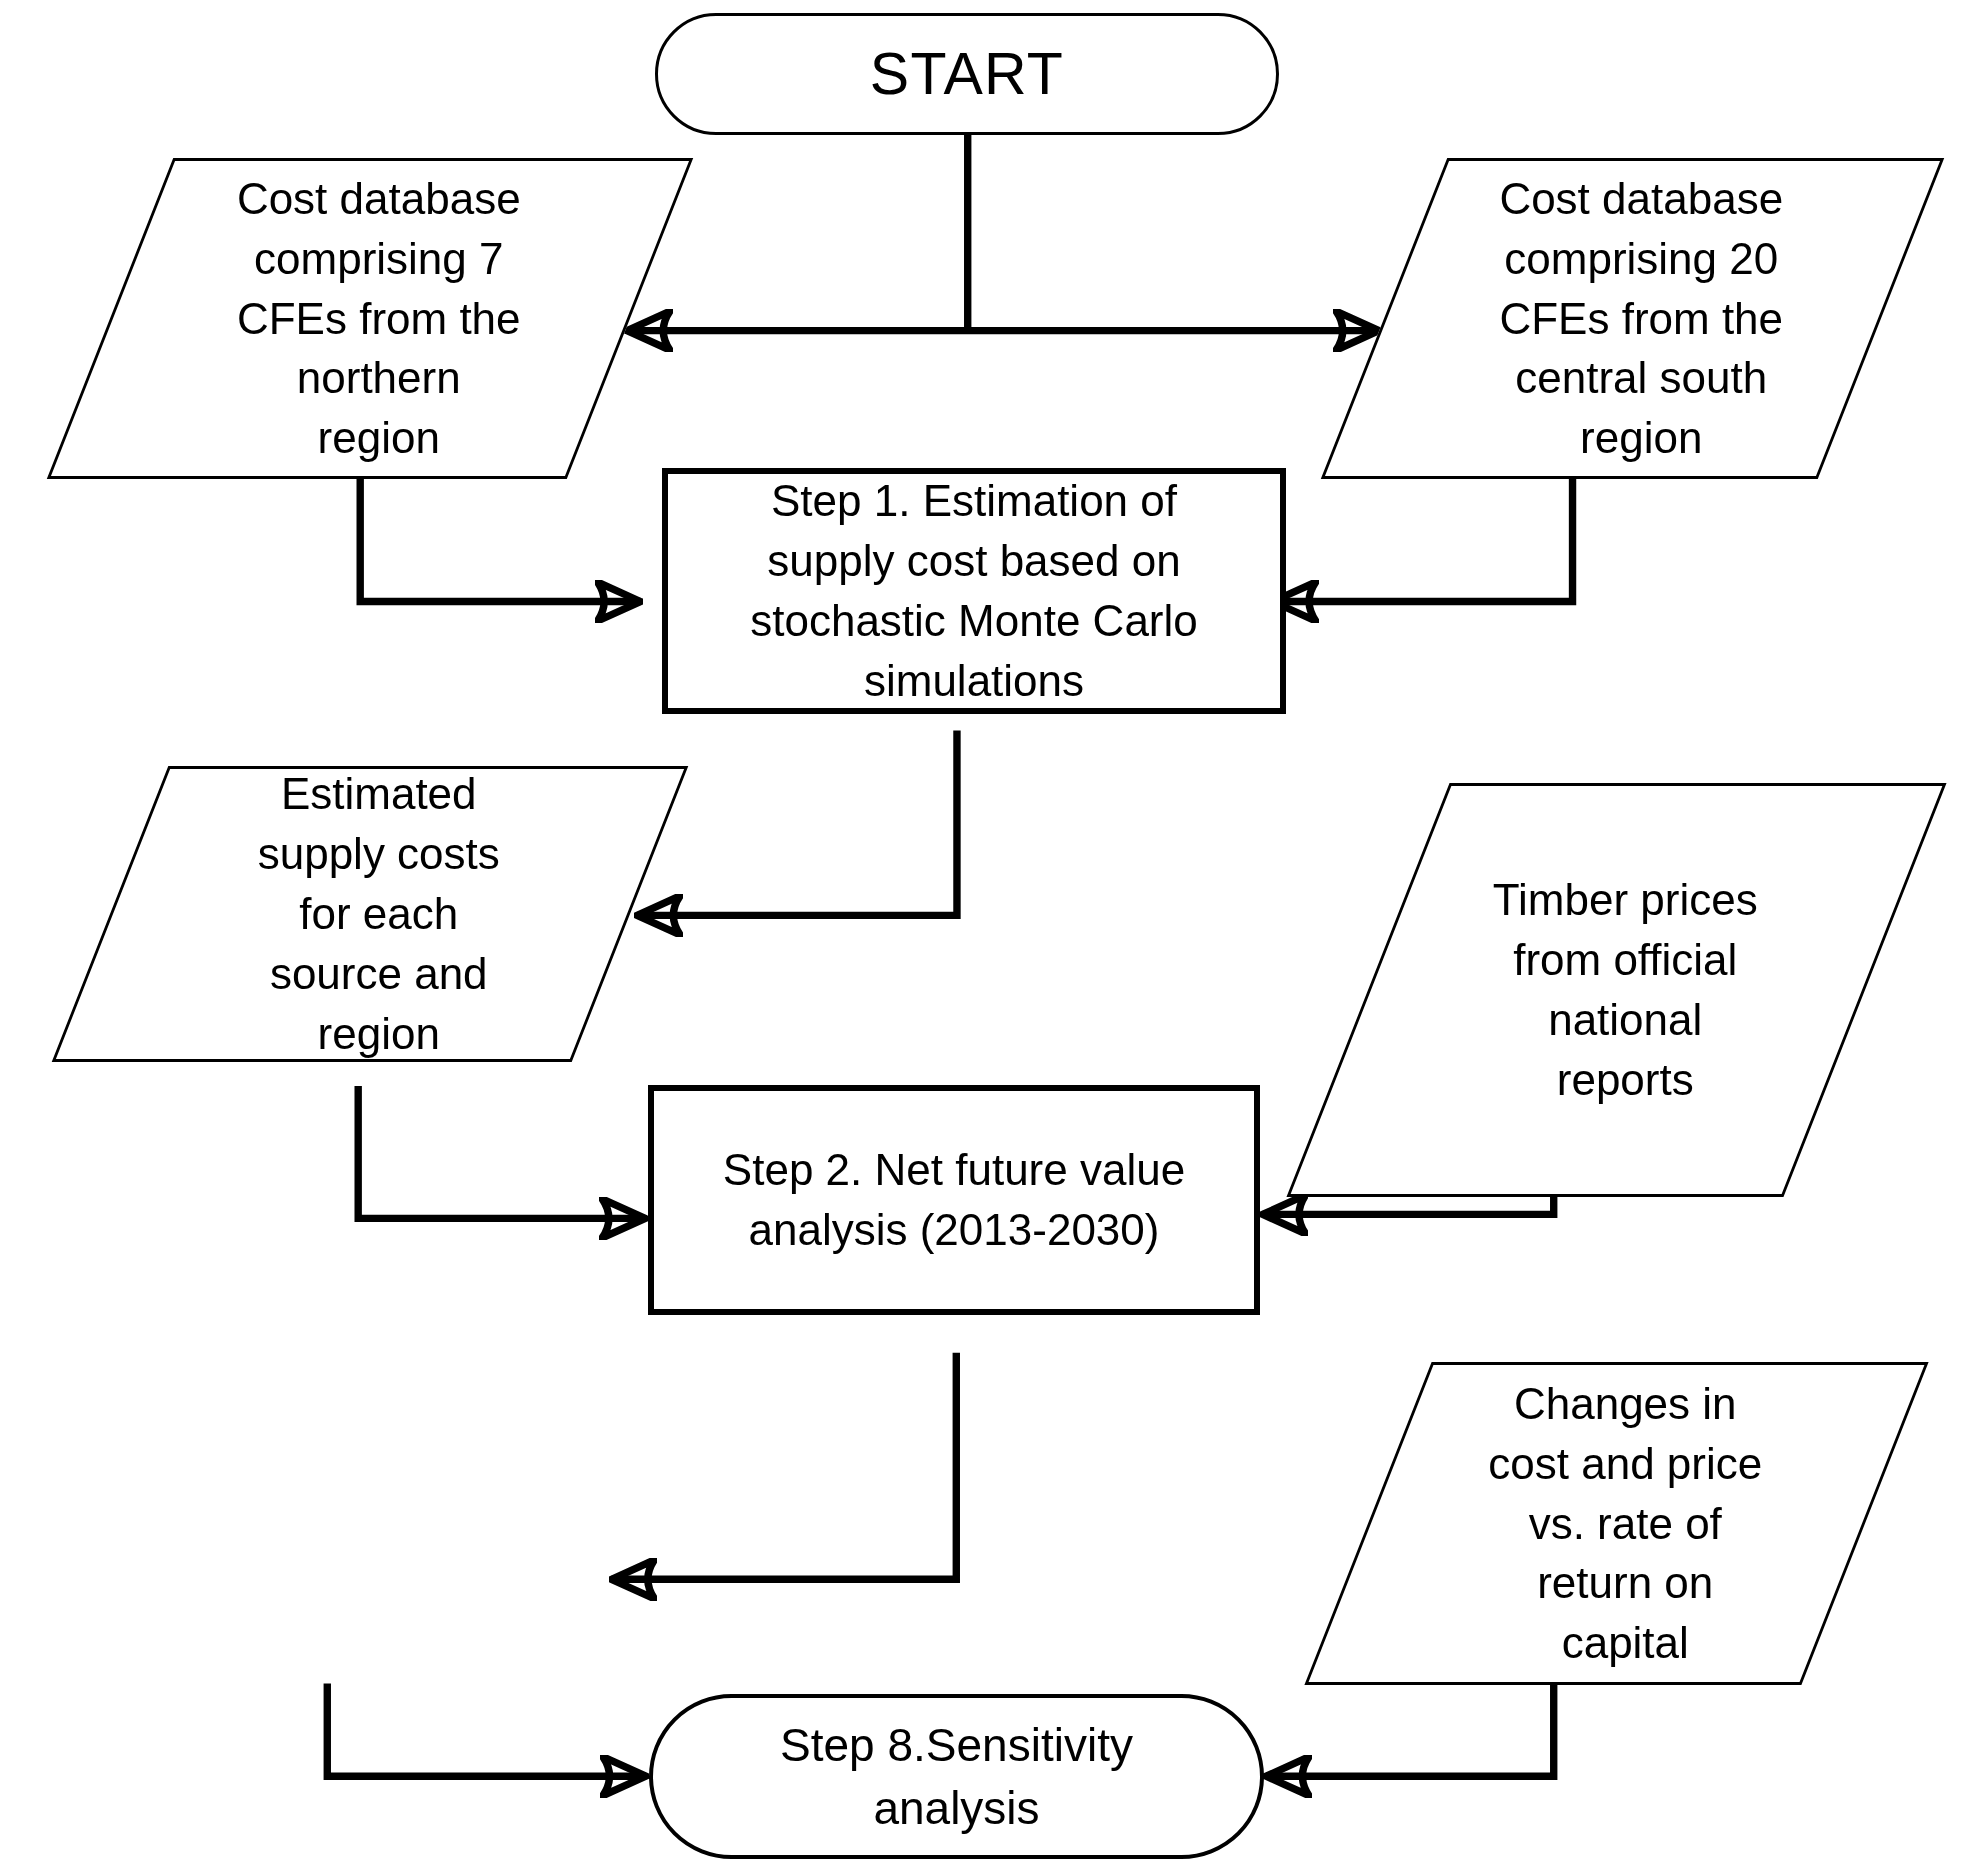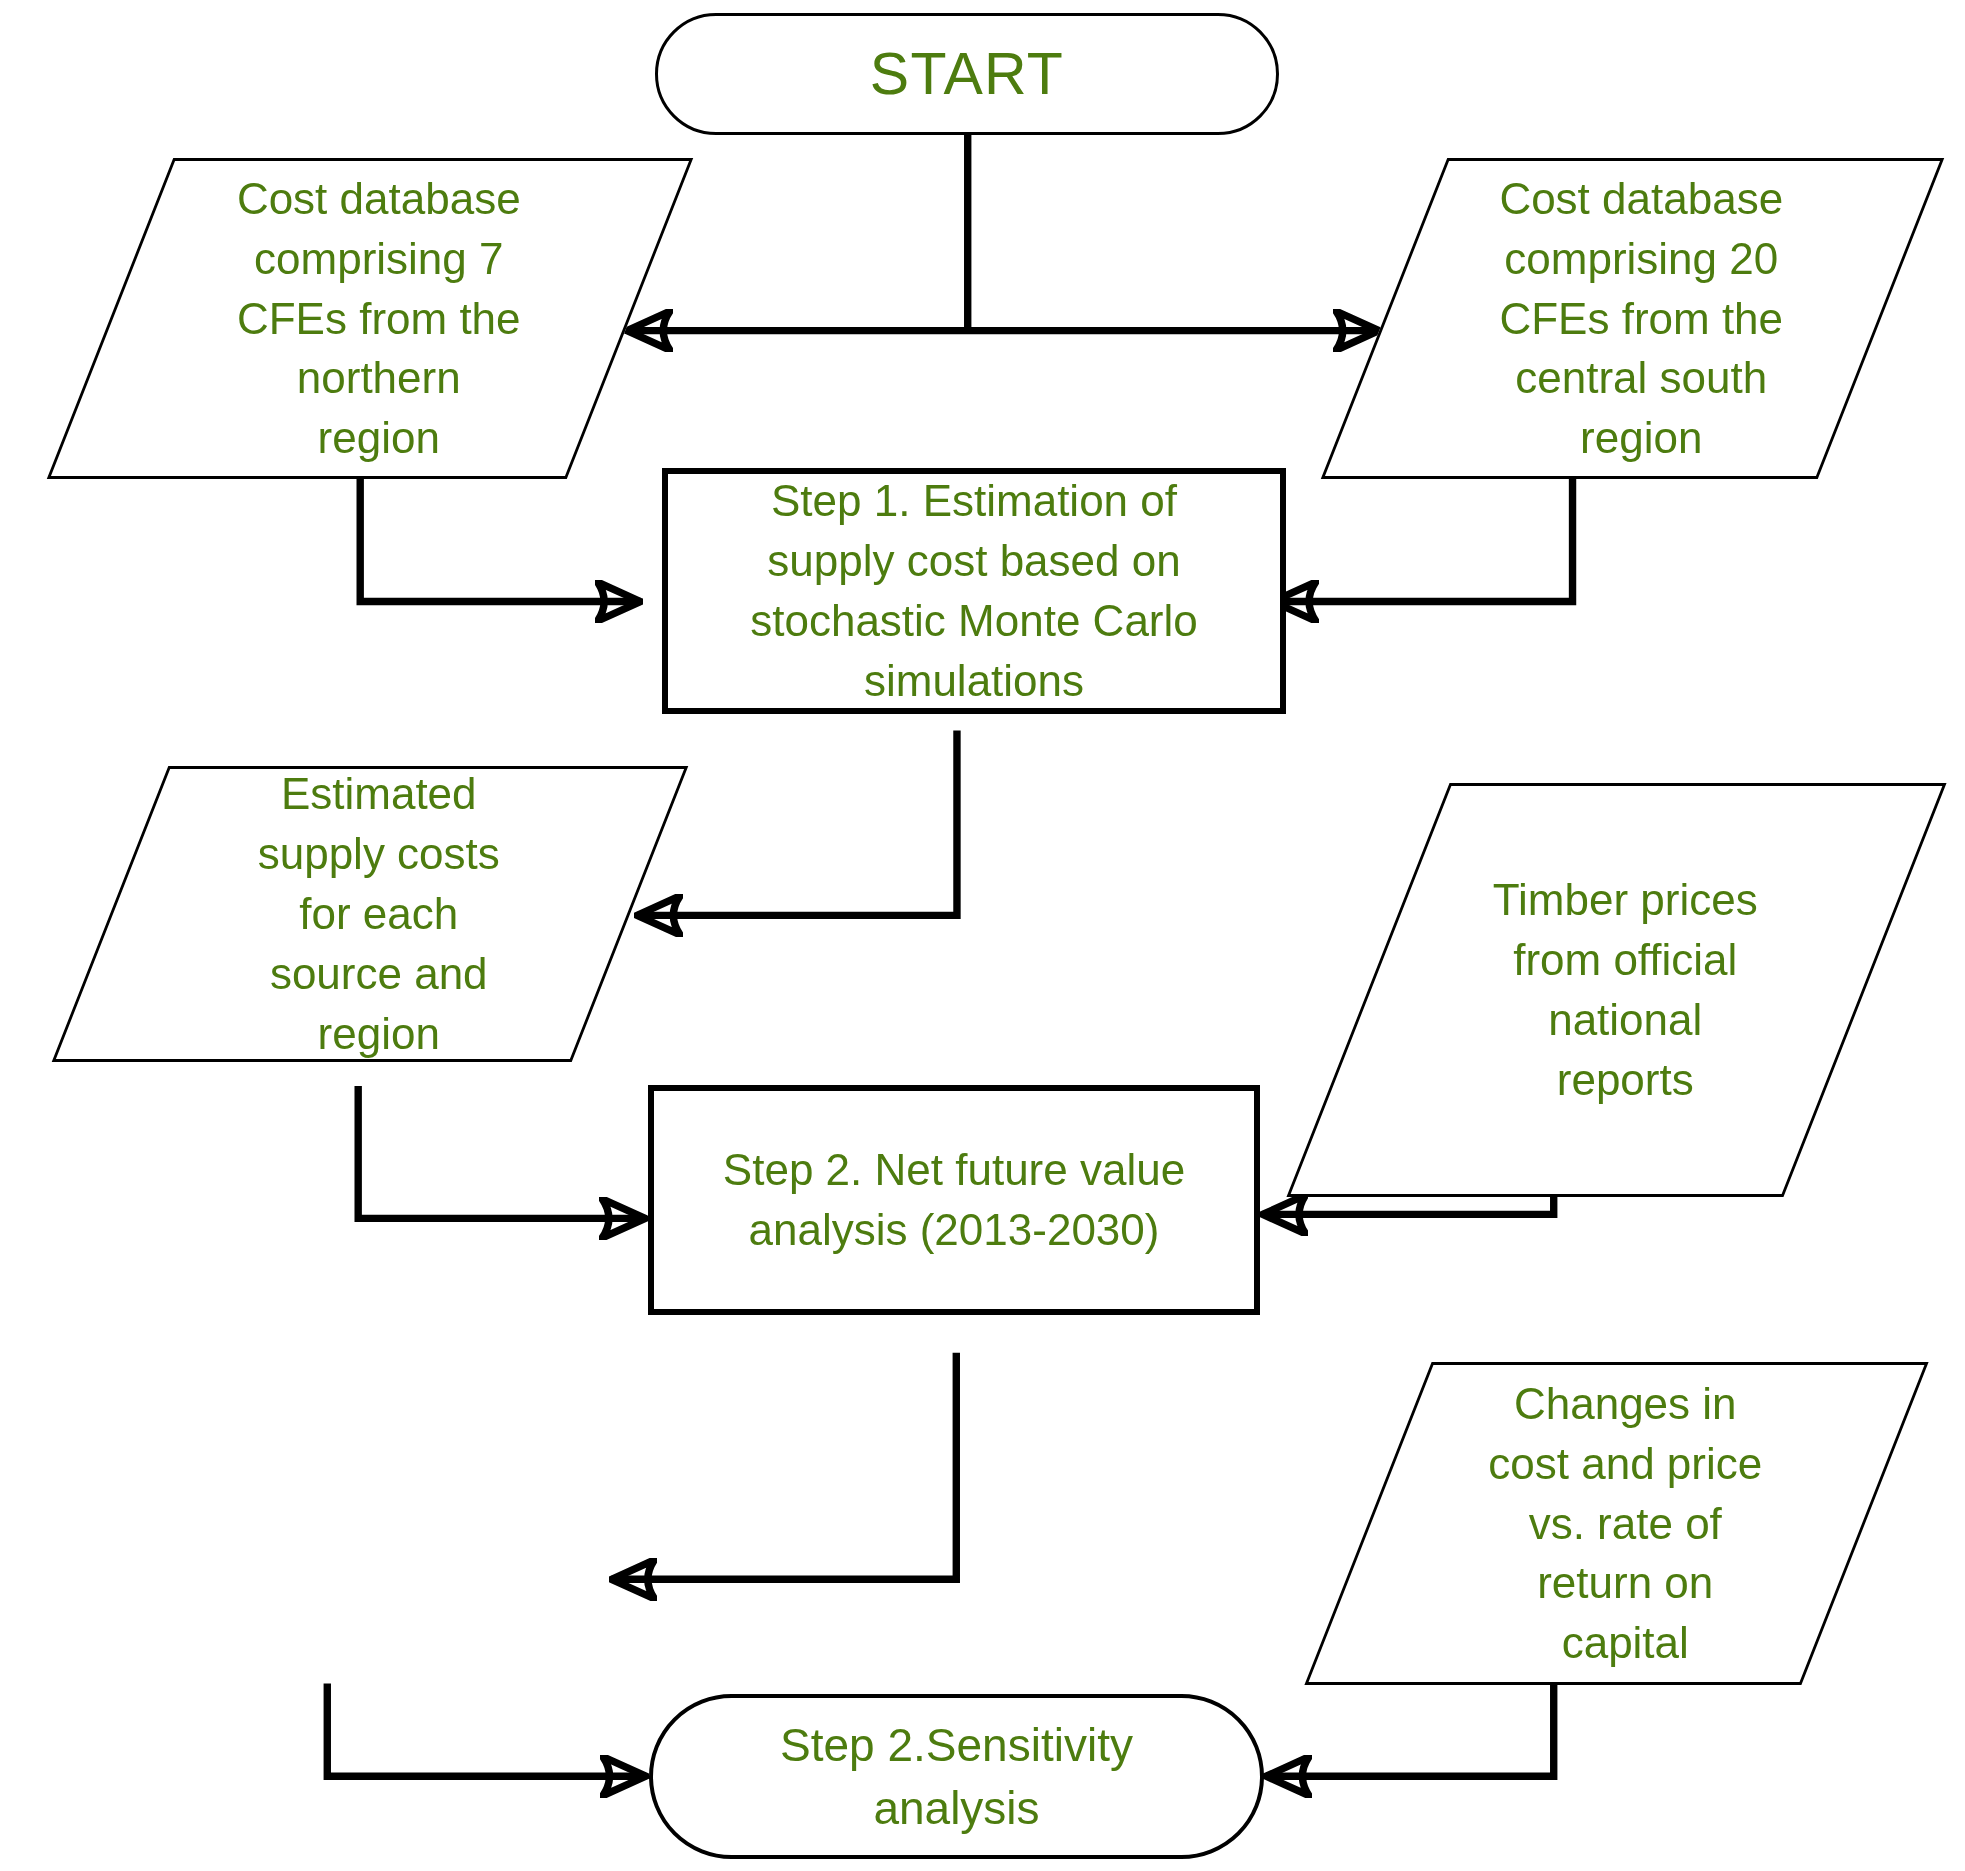--- a/index.html
+++ b/index.html
@@ -34,21 +34,21 @@
   .label {
     position: absolute;
     inset: 0;
     display: flex;
     align-items: center;
     justify-content: center;
     text-align: center;
     white-space: pre-line;
     line-height: 1.36;
     font-size: 44px;
-    color: #4d7c0f;
+    color: #000000;
   }
   
   .oval {
     background: #ffffff;
     border: 3.4px solid #000000;
     box-sizing: border-box;
   }
   .oval.start { border-radius: 64px; }
   .oval.end   { border-radius: 84px; border-width: 4px; }
   .oval.start .label { font-size: 59px; letter-spacing: 1.3px; }
@@ -150,18 +150,18 @@
   <div class="node para" style="left:1368px; top:1362px; width:497px; height:323px;">
     <div class="para-bg"></div>
     <div class="label">Changes in
 cost and price
 vs. rate of
 return on
 capital</div>
   </div>
 
   <div class="node oval end" style="left:649px; top:1694px; width:615px; height:165px;">
-    <div class="label">Step 2.Sensitivity
+    <div class="label">Step 8.Sensitivity
 analysis</div>
   </div>
 
 </div>
 
 
 </body></html>

